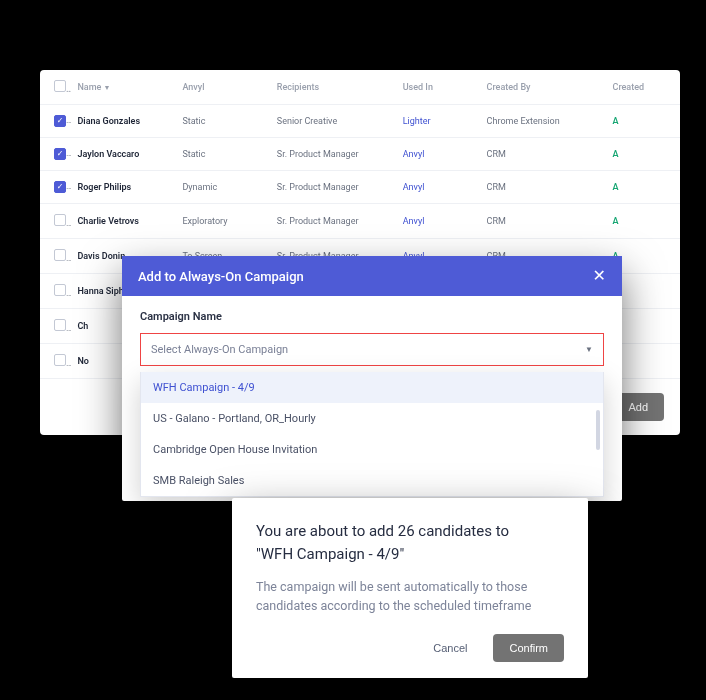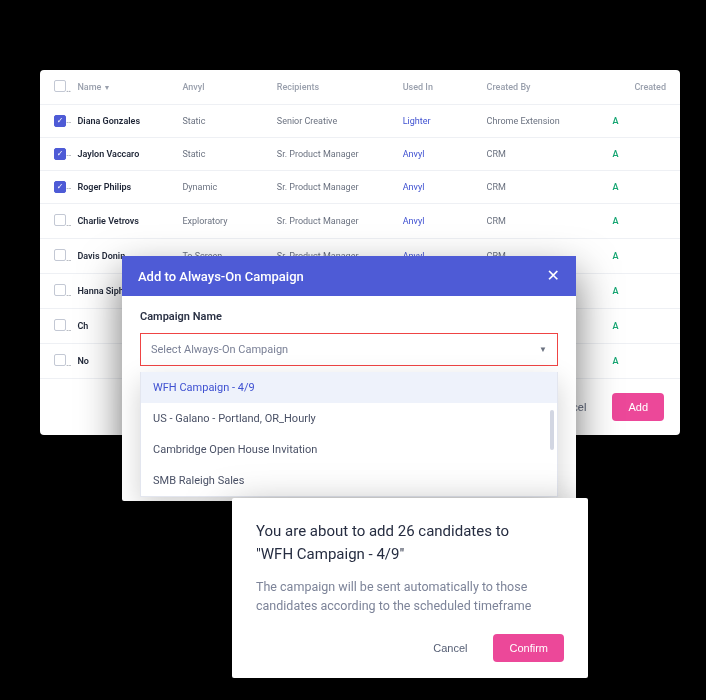--- a/index.html
+++ b/index.html
@@ -28,45 +28,45 @@
     border-bottom: 1px solid #eef0f4;
     white-space: nowrap;
     overflow: hidden;
     text-overflow: ellipsis;
   }
   th { color: #9aa0ad; font-weight: 500; }
   td { color: #6b7280; }
   td.name { color: #1f2637; font-weight: 600; }
   td.used { color: #3f51d1; }
   td.created { color: #17a673; font-weight: 600; text-align: left; }
-  th.created-h { text-align: right; padding-right: 14px; }
+  th.created-h { text-align: left; padding-right: 14px; }
   .cb-cell { width: 30px; padding-left: 14px; }
   .chk {
     width: 12px; height: 12px; border: 1.5px solid #c3c8d4; border-radius: 2px;
     display: inline-flex; align-items: center; justify-content: center;
     background: #fff;
   }
   .chk.on { background: #4e5bd6; border-color: #4e5bd6; }
   .chk.on::after { content: "✓"; color: #fff; font-size: 8px; line-height: 1; }
   .sort-caret { font-size: 7px; margin-left: 2px; color: #9aa0ad; }
   .table-footer {
     display: flex; justify-content: flex-end; gap: 10px;
     padding: 14px 16px;
   }
   .btn {
     font-size: 11px; padding: 8px 16px; border-radius: 4px;
     border: none; cursor: pointer; font-weight: 400;
   }
-  .btn-primary { background: #ec4899; color: #fff; }
+  .btn-primary { background: #737373; color: #fff; }
   .btn-text { background: transparent; color: #555e74; }
 
   .modal {
     position: absolute;
     top: 256px; left: 122px;
-    width: 454px;
+    width: 500px;
     background: #fff;
     box-shadow: 0 18px 42px rgba(0,0,0,0.55);
     border-radius: 2px;
   }
   .modal-header {
     background: #4e5bd6; color: #fff;
     display: flex; justify-content: space-between; align-items: center;
     padding: 12px 16px; font-size: 13px; font-weight: 500;
   }
   .close { cursor: pointer; font-size: 16px; line-height: 1; }

